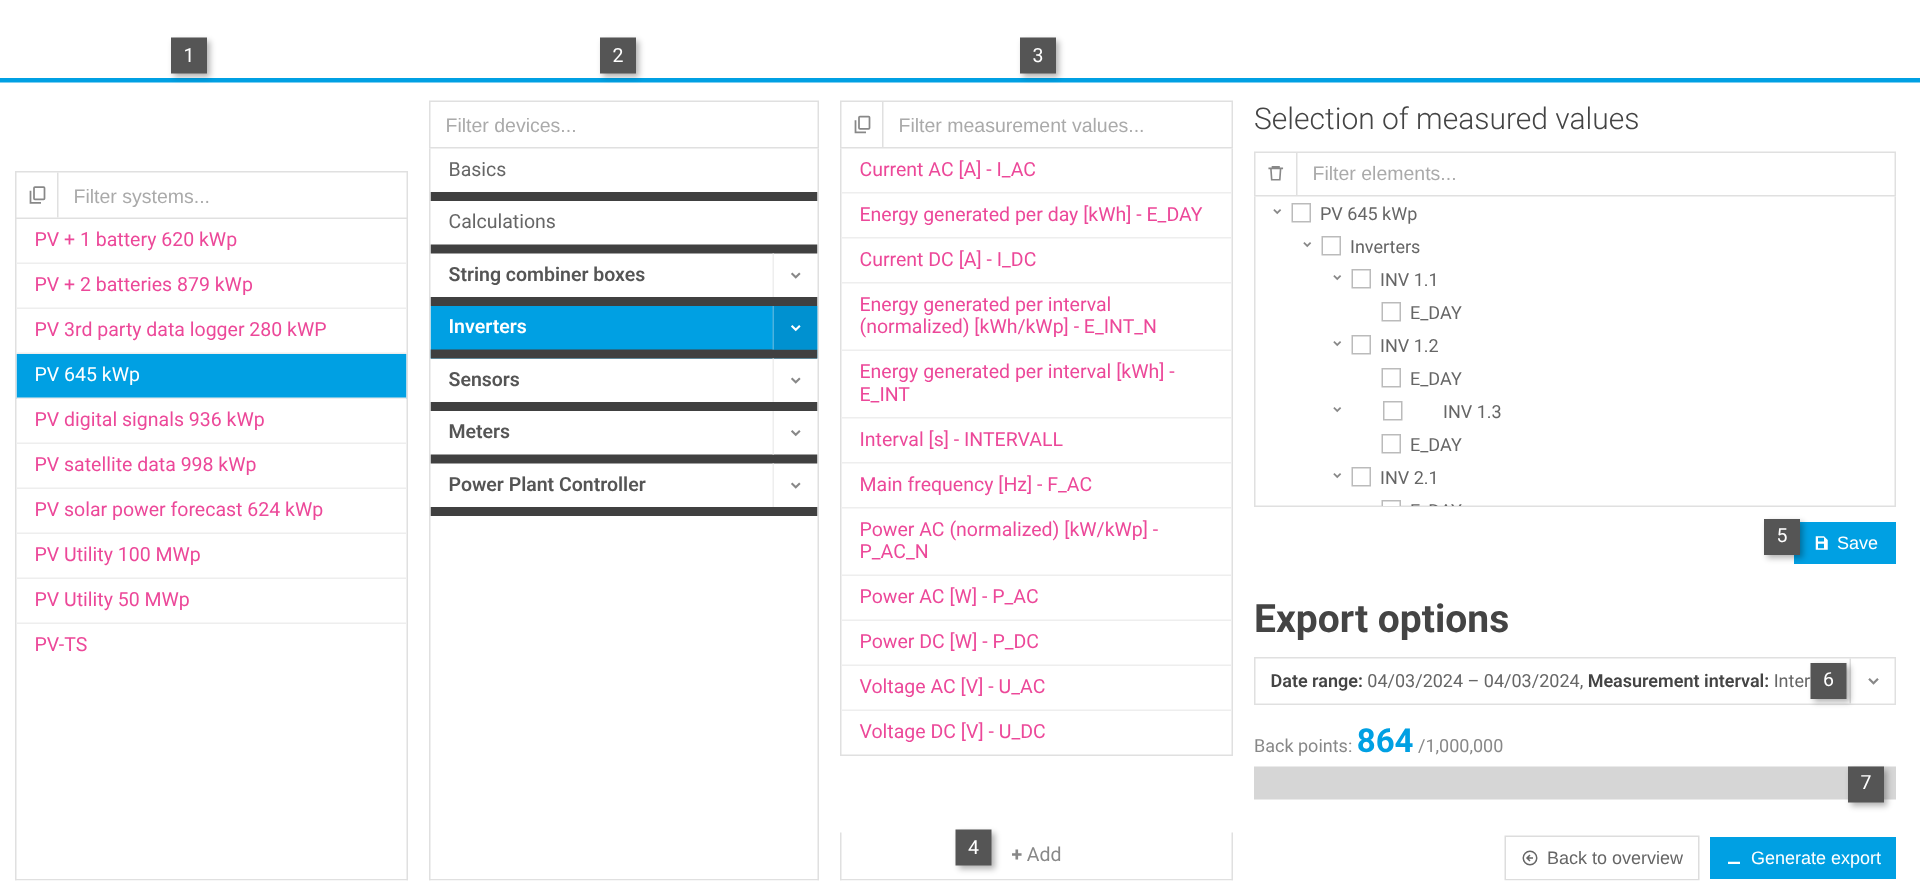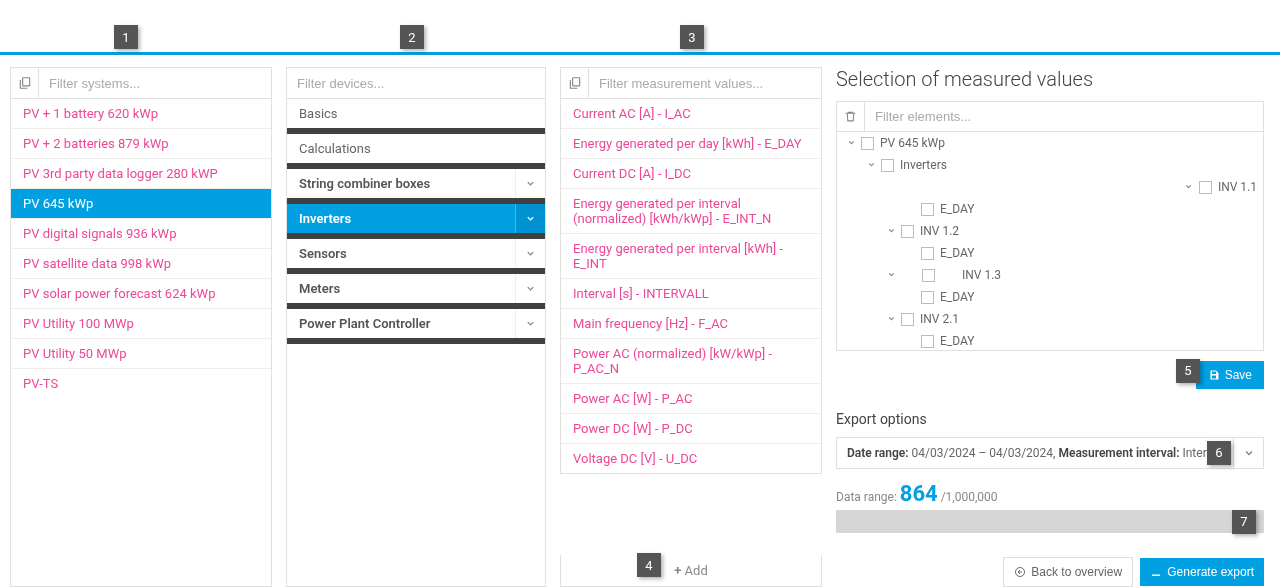--- a/index.html
+++ b/index.html
@@ -5,21 +5,21 @@
 * { box-sizing: border-box; margin: 0; padding: 0; }
 body { font-family: -apple-system, BlinkMacSystemFont, "Segoe UI", Roboto, Arial, sans-serif; font-size: 13px; color: #555; background: #fff; width: 1280px; height: 587px; overflow: hidden; position: relative; }
 
 .marker { position: absolute; background: #555; color: #fff; width: 24px; height: 24px; display: flex; align-items: center; justify-content: center; font-size: 13px; z-index: 100; box-shadow: 2px 2px 4px rgba(0,0,0,0.3); }
 
 .topbar { height: 55px; border-bottom: 3px solid #00a0e3; }
 
 .columns { display: flex; padding: 12px 10px 0 10px; gap: 14px; height: calc(100% - 55px); }
 
 .col { display: flex; flex-direction: column; }
-.col1 { width: 262px; }
+.col1 { width: 262px; margin-top: 47px; }
 .col2 { width: 260px; }
 .col3 { width: 262px; }
 .col4 { flex: 1; padding-right: 6px; }
 
 .filter-row { display: flex; align-items: center; border: 1px solid #e0e0e0; height: 32px; background: #fff; }
 .filter-icon-box { width: 28px; display: flex; align-items: center; justify-content: center; color: #888; font-size: 14px; border-right: 1px solid #e0e0e0; height: 100%; }
 .filter-input { flex: 1; border: none; outline: none; padding: 0 10px; font-size: 13px; color: #555; background: transparent; height: 100%; }
 .filter-input::placeholder { color: #aaa; }
 
 .listbox { border: 1px solid #e0e0e0; border-top: none; flex: 1; overflow: hidden auto; }
@@ -44,21 +44,21 @@
 
 .tree-wrap { border: 1px solid #e0e0e0; border-top: none; height: 224px; overflow-y: scroll; position: relative; }
 .tree-node { display: flex; align-items: center; padding: 4px 6px; font-size: 12px; color: #666; cursor: pointer; }
 .tree-node .chv { width: 16px; text-align: center; color: #888; font-size: 11px; }
 .tree-node .cb { width: 13px; height: 13px; border: 1px solid #bbb; margin: 0 6px 0 2px; background: #fff; }
 .tree-node .lbl { }
 
 .save-row { text-align: right; margin-top: 10px; position: relative; }
 .btn-save { background: #00a0e3; color: #fff; border: none; padding: 7px 12px; font-size: 12px; cursor: pointer; display: inline-flex; align-items: center; gap: 5px; }
 
-.export-title { font-size: 14px; font-weight: 400; color: #444; margin-top: 22px; margin-bottom: 10px; }
+.export-title { font-size: 26px; font-weight: 700; color: #444; margin-top: 22px; margin-bottom: 10px; }
 
 .export-bar { border: 1px solid #e0e0e0; display: flex; align-items: center; padding: 8px 10px; font-size: 12px; color: #666; position: relative; }
 .export-bar strong { color: #444; font-weight: 600; text-align: right; }
 .export-bar .chev-btn { position: absolute; right: 0; top: 0; bottom: 0; width: 30px; border-left: 1px solid #e0e0e0; display: flex; align-items: center; justify-content: center; cursor: pointer; color: #888; }
 
 .dp-row { margin-top: 12px; font-size: 12px; color: #888; }
 .dp-val { font-size: 22px; font-weight: 700; color: #00a0e3; }
 .progress { height: 24px; background: #d6d6d6; margin-top: 4px; position: relative; }
 
 .footer-btns { text-align: right; margin-top: 24px; }
@@ -170,20 +170,21 @@
         <div class="item">Current AC [A] - I_AC</div>
         <div class="item">Energy generated per day [kWh] - E_DAY</div>
         <div class="item">Current DC [A] - I_DC</div>
         <div class="item">Energy generated per interval (normalized) [kWh/kWp] - E_INT_N</div>
         <div class="item">Energy generated per interval [kWh] - E_INT</div>
         <div class="item">Interval [s] - INTERVALL</div>
         <div class="item">Main frequency [Hz] - F_AC</div>
         <div class="item">Power AC (normalized) [kW/kWp] - P_AC_N</div>
         <div class="item">Power AC [W] - P_AC</div>
         <div class="item">Power DC [W] - P_DC</div>
+        <div class="item">Voltage AC [V] - U_AC</div>
         <div class="item">Voltage DC [V] - U_DC</div>
       </div>
     <div style="flex:1"></div>
     <div class="addbar" style="position:relative;">
       <div class="marker" style="left:76px; top:-2px;">4</div>
       <span style="font-weight:700; color:#888;">+ </span><span>Add</span>
     </div>
   </div>
 
   <div class="col col4">
@@ -204,21 +205,21 @@
           <span class="cb"></span>
           <span class="lbl">PV 645 kWp</span>
         </div>
         <div class="tree-node" style="padding-left: 26px;">
           <span class="chv"><svg width="9" height="9" viewBox="0 0 24 24" fill="none" stroke="currentColor" stroke-width="3">
               <path d="M6 9l6 6 6-6"></path>
             </svg></span>
           <span class="cb"></span>
           <span class="lbl">Inverters</span>
         </div>
-        <div class="tree-node" style="padding-left: 46px; justify-content: flex-end;">
+        <div class="tree-node" style="padding-left: 46px;">
           <span class="chv"><svg width="9" height="9" viewBox="0 0 24 24" fill="none" stroke="currentColor" stroke-width="3">
               <path d="M6 9l6 6 6-6"></path>
             </svg></span>
           <span class="cb"></span>
           <span class="lbl">INV 1.1</span>
         </div>
         <div class="tree-node" style="padding-left: 66px;">
           <span class="chv"></span>
           <span class="cb"></span>
           <span class="lbl">E_DAY</span>
@@ -282,21 +283,21 @@
       </span>
       <div class="marker" style="right:32px; top:3px;">6</div>
       <div class="chev-btn">
         <svg width="12" height="12" viewBox="0 0 24 24" fill="none" stroke="currentColor" stroke-width="3">
             <path d="M6 9l6 6 6-6"></path>
           </svg>
       </div>
     </div>
 
     <div class="dp-row">
-      <span>Data range:</span>
+      <span>Back points:</span>
       <span class="dp-val">864</span>
       <span>/1,000,000</span>
     </div>
     <div class="progress">
       <div class="marker" style="right:8px; top:0;">7</div>
     </div>
 
     <div class="footer-btns">
       <button class="btn-back">
         <svg class="icon" width="12" height="12" viewBox="0 0 24 24" fill="none" stroke="currentColor" stroke-width="2">

